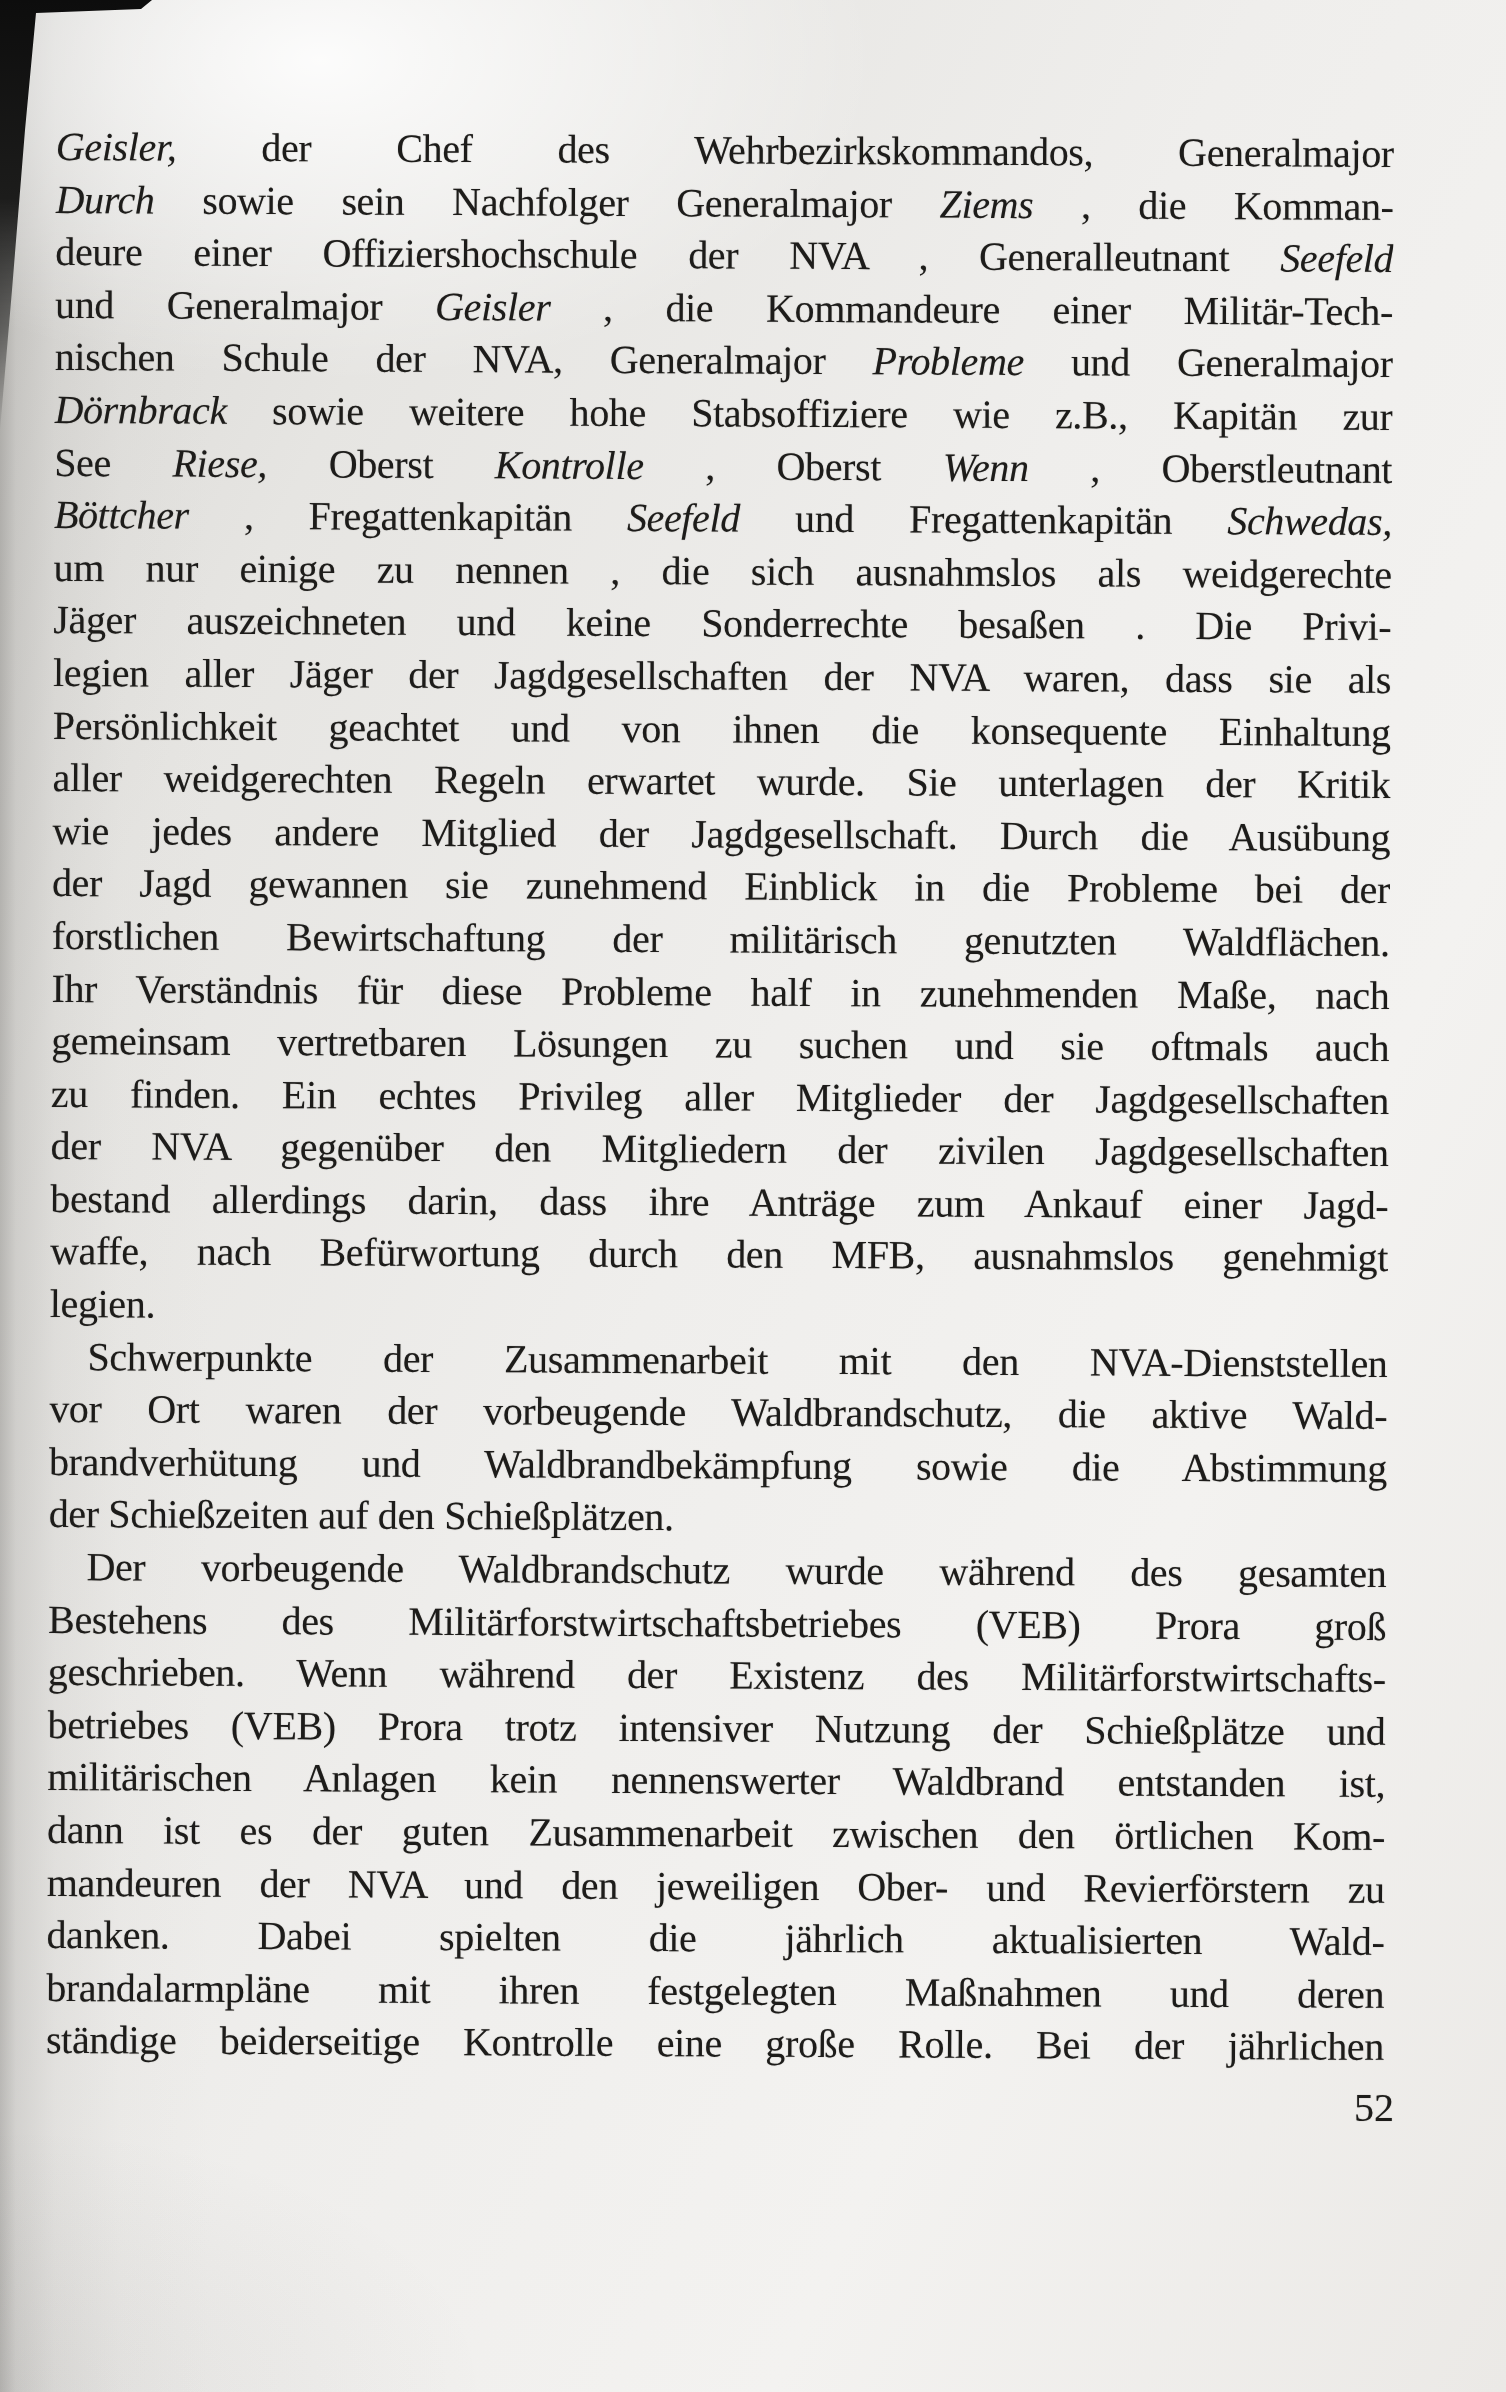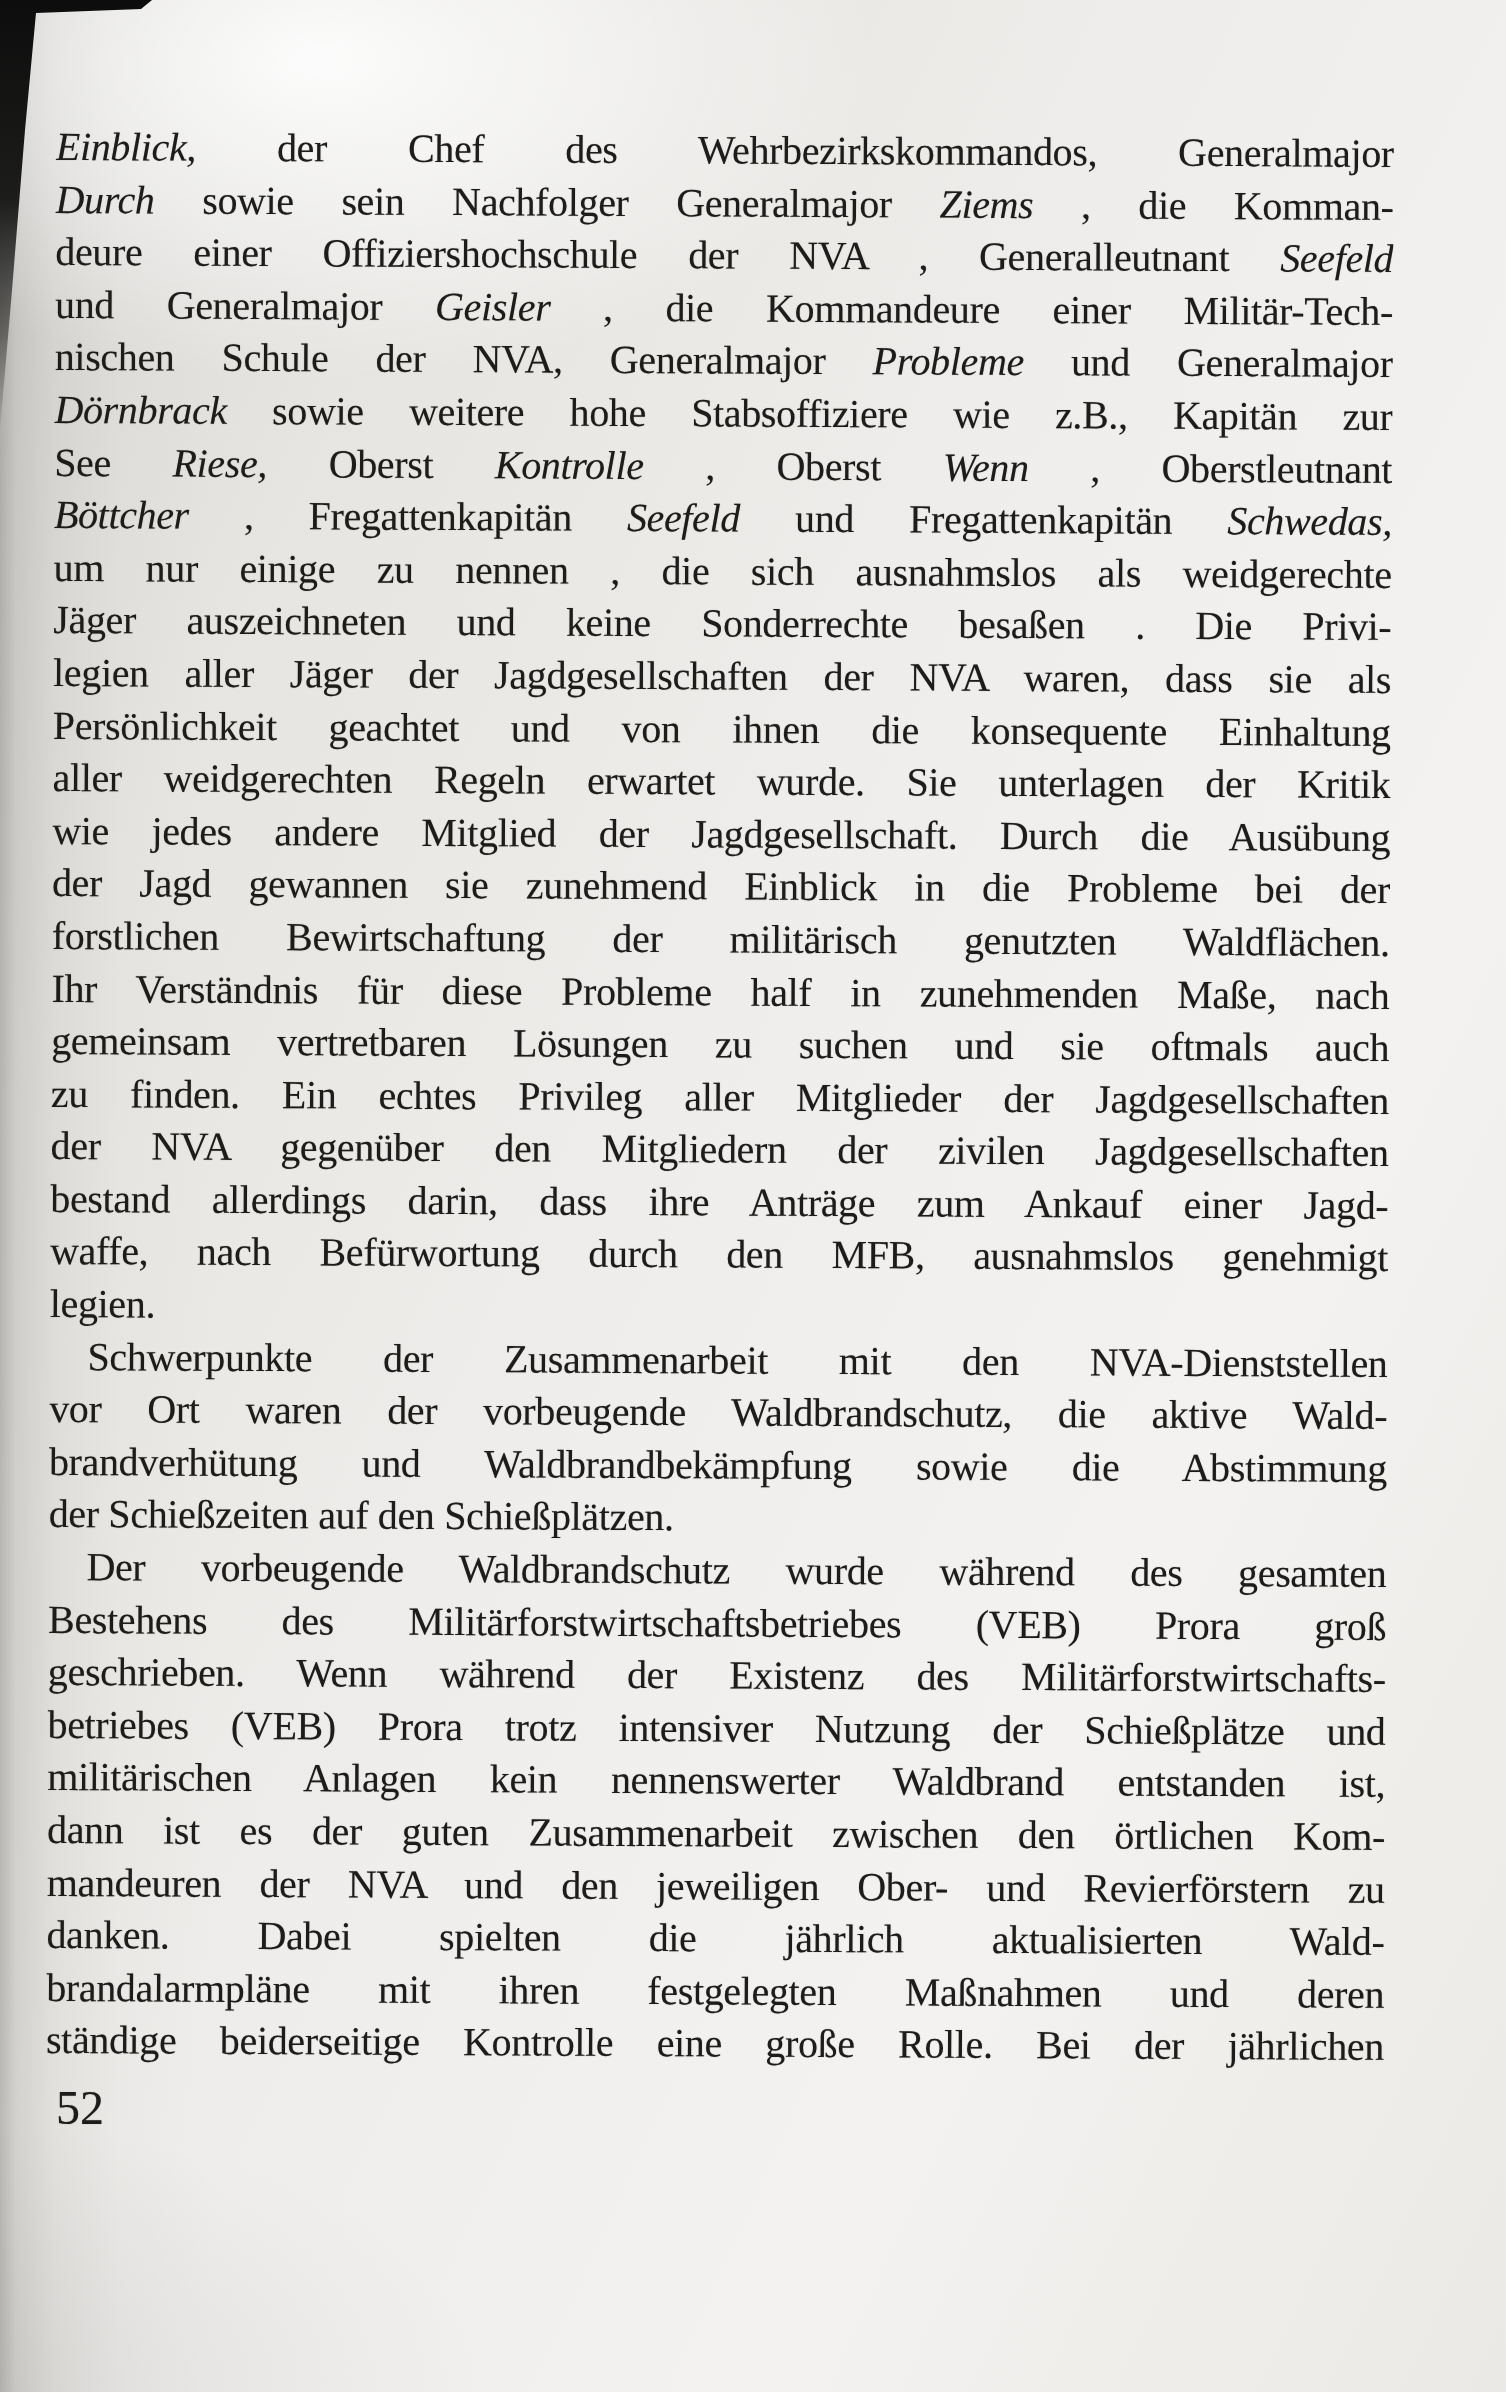--- a/index.html
+++ b/index.html
@@ -58,34 +58,34 @@
   .line.indent {
     text-indent: 38px;
   }
   .it { font-style: italic; }
   .rm { font-style: normal; }
   .page-number {
     position: absolute;
     left: 56px;
     top: 2082px;
     width: 1338px;
-    text-align: left;
+    text-align: right;
     color: #1d1c1a;
-    font-size: 48px;
+    font-size: 40px;
     line-height: 52.6px;
     text-shadow: 0 0 1px rgba(45,42,38,0.45);
   }
 </style>
 </head>
 <body>
 
 <div class="scan-page">
   <div class="corner-artifact"></div>
   <div class="text-block">
-      <div class="line"><span class="it">Einblick,</span><span class="rm"> der Chef des Wehrbezirkskommandos, Generalmajor</span></div>
+      <div class="line"><span class="it">Geisler,</span><span class="rm"> der Chef des Wehrbezirkskommandos, Generalmajor</span></div>
       <div class="line"><span class="it">Durch</span><span class="rm"> sowie sein Nachfolger Generalmajor </span><span class="it">Ziems</span><span class="rm"> , die Komman-</span></div>
       <div class="line"><span class="rm">deure einer Offiziershochschule der NVA , Generalleutnant </span><span class="it">Seefeld</span></div>
       <div class="line"><span class="rm">und Generalmajor </span><span class="it">Geisler</span><span class="rm"> , die Kommandeure einer Militär-Tech-</span></div>
       <div class="line"><span class="rm">nischen Schule der NVA, Generalmajor </span><span class="it">Probleme</span><span class="rm"> und Generalmajor</span></div>
       <div class="line"><span class="it">Dörnbrack</span><span class="rm"> sowie weitere hohe Stabsoffiziere wie z.B., Kapitän zur</span></div>
       <div class="line"><span class="rm">See </span><span class="it">Riese,</span><span class="rm"> Oberst </span><span class="it">Kontrolle</span><span class="rm"> , Oberst </span><span class="it">Wenn</span><span class="rm"> , Oberstleutnant</span></div>
       <div class="line"><span class="it">Böttcher</span><span class="rm"> , Fregattenkapitän </span><span class="it">Seefeld</span><span class="rm"> und Fregattenkapitän </span><span class="it">Schwedas,</span></div>
       <div class="line"><span class="rm">um nur einige zu nennen , die sich ausnahmslos als weidgerechte</span></div>
       <div class="line"><span class="rm">Jäger auszeichneten und keine Sonderrechte besaßen . Die Privi-</span></div>
       <div class="line"><span class="rm">legien aller Jäger der Jagdgesellschaften der NVA waren, dass sie als</span></div>

